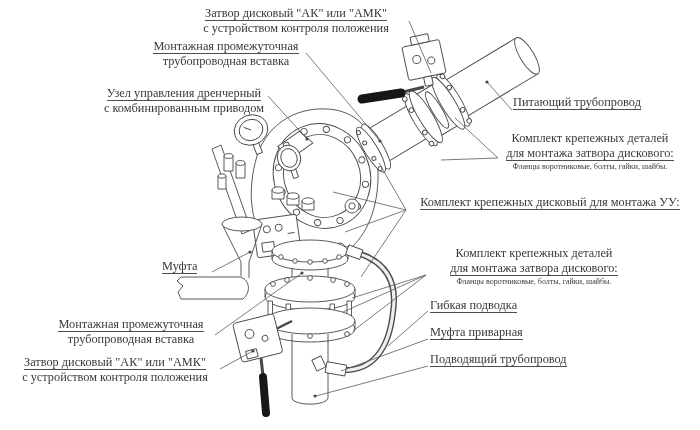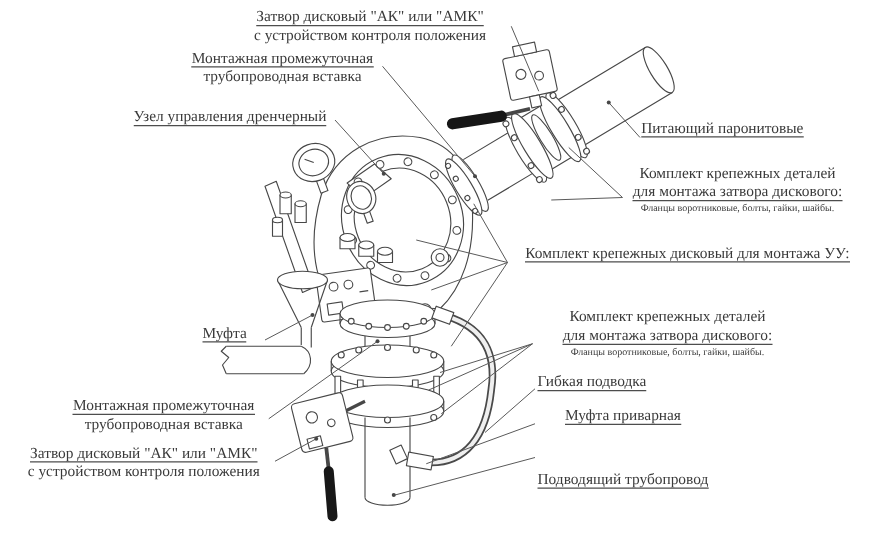--- a/index.html
+++ b/index.html
@@ -238,24 +238,25 @@
   <div>с устройством контроля положения</div>
 </div>
 
 <div class="lbl c" style="left:128px;top:39px;width:196px;">
   <div><span class="u">Монтажная промежуточная</span></div>
   <div>трубопроводная вставка</div>
 </div>
 
 <div class="lbl c" style="left:78px;top:86px;width:212px;text-align:center;">
   <div><span class="u">Узел управления дренчерный</span></div>
+  <div>с комбинированным приводом</div>
 </div>
 
 <div class="lbl" style="left:513px;top:95px;">
-  <span class="u">Питающий паронитовые</span>
+  <span class="u">Питающий трубопровод</span>
 </div>
 
 <div class="lbl c" style="left:492px;top:131px;width:196px;">
   <div>Комплект крепежных деталей</div>
   <div><span class="u">для монтажа затвора дискового:</span></div>
   <div class="note">Фланцы воротниковые, болты, гайки, шайбы.</div>
 </div>
 
 <div class="lbl c" style="left:404px;top:195px;width:292px;">
   <div><span class="u">Комплект крепежных дисковый для монтажа УУ:</span></div>
@@ -264,25 +265,25 @@
 <div class="lbl c" style="left:424px;top:246px;width:220px;">
   <div>Комплект крепежных деталей</div>
   <div><span class="u">для монтажа затвора дискового:</span></div>
   <div class="note">Фланцы воротниковые, болты, гайки, шайбы.</div>
 </div>
 
 <div class="lbl" style="left:430px;top:298px;font-family:Liberation Serif, serif;">
   <span class="u">Гибкая подводка</span>
 </div>
 
-<div class="lbl" style="left:452px;top:325px;">
+<div class="lbl" style="left:430px;top:325px;">
   <span class="u">Муфта приварная</span>
 </div>
 
-<div class="lbl" style="left:430px;top:352px;margin-top:24px;">
+<div class="lbl" style="left:430px;top:352px;">
   <span class="u">Подводящий трубопровод</span>
 </div>
 
 <div class="lbl" style="left:162px;top:259px;">
   <span class="u">Муфта</span>
 </div>
 
 <div class="lbl c" style="left:46px;top:317px;width:170px;">
   <div><span class="u">Монтажная промежуточная</span></div>
   <div>трубопроводная вставка</div>

